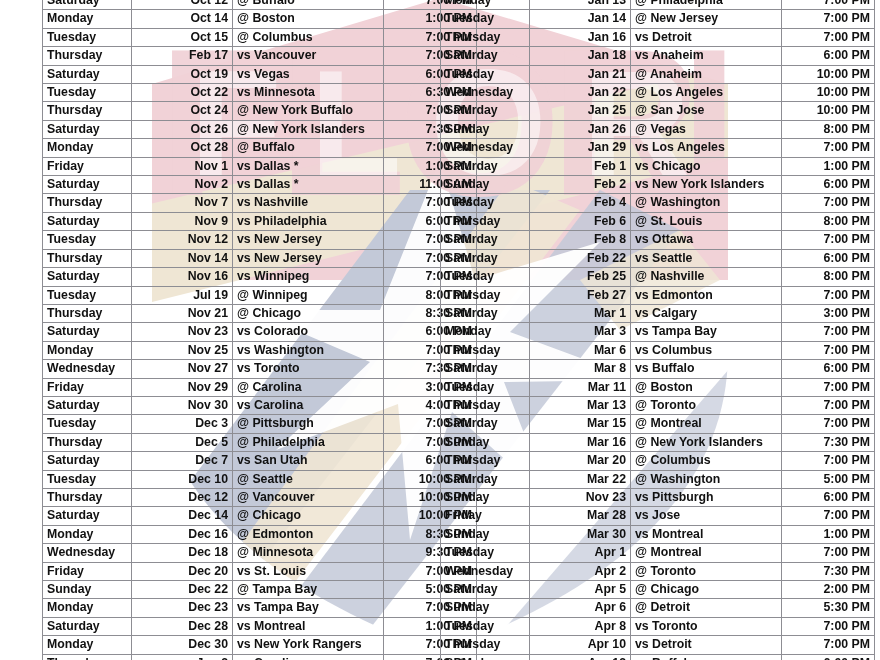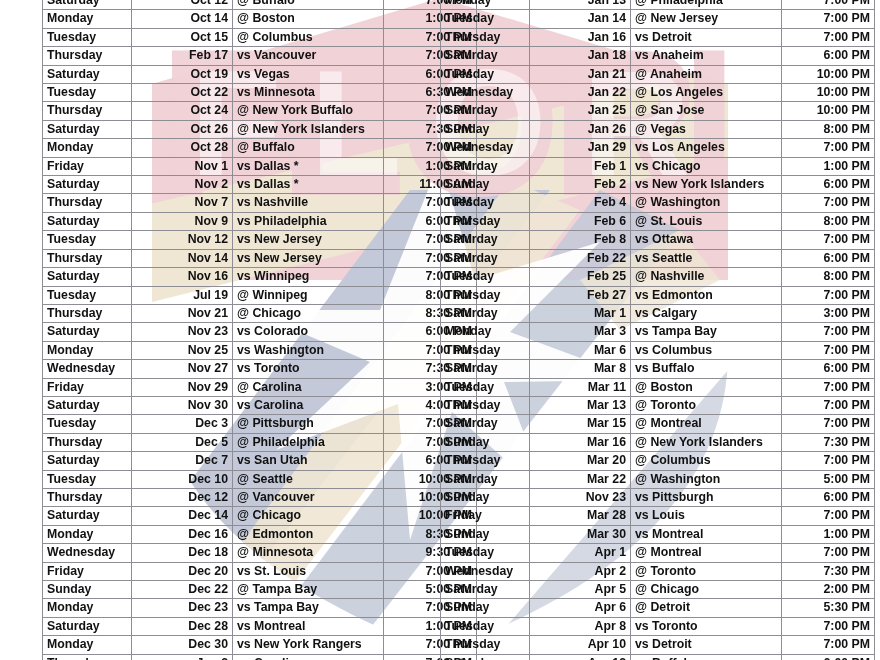--- a/index.html
+++ b/index.html
@@ -485,21 +485,21 @@
           </tr>
           <tr>
             <td class="c-day">Sunday</td>
             <td class="c-date">Nov 23</td>
             <td class="c-opp">vs Pittsburgh</td>
             <td class="c-time">6:00 PM</td>
           </tr>
           <tr>
             <td class="c-day">Friday</td>
             <td class="c-date">Mar 28</td>
-            <td class="c-opp">vs Louis</td>
+            <td class="c-opp">vs Jose</td>
             <td class="c-time">7:00 PM</td>
           </tr>
           <tr>
             <td class="c-day">Sunday</td>
             <td class="c-date">Mar 30</td>
             <td class="c-opp">vs Montreal</td>
             <td class="c-time">1:00 PM</td>
           </tr>
           <tr>
             <td class="c-day">Tuesday</td>

